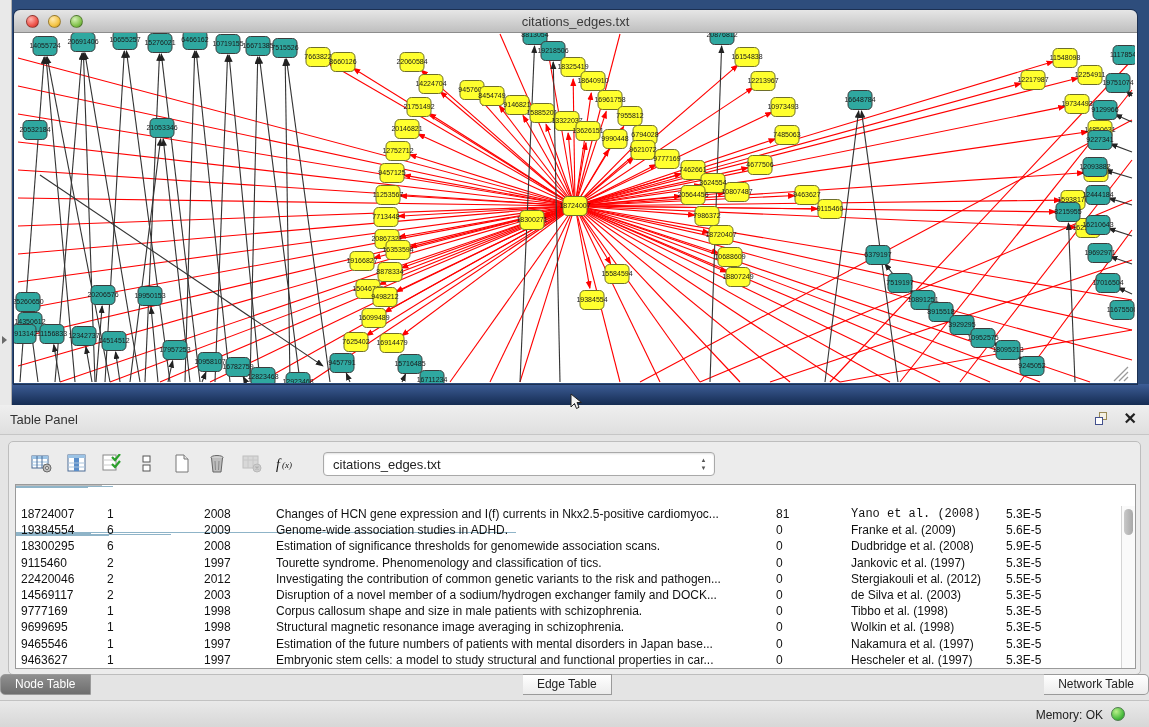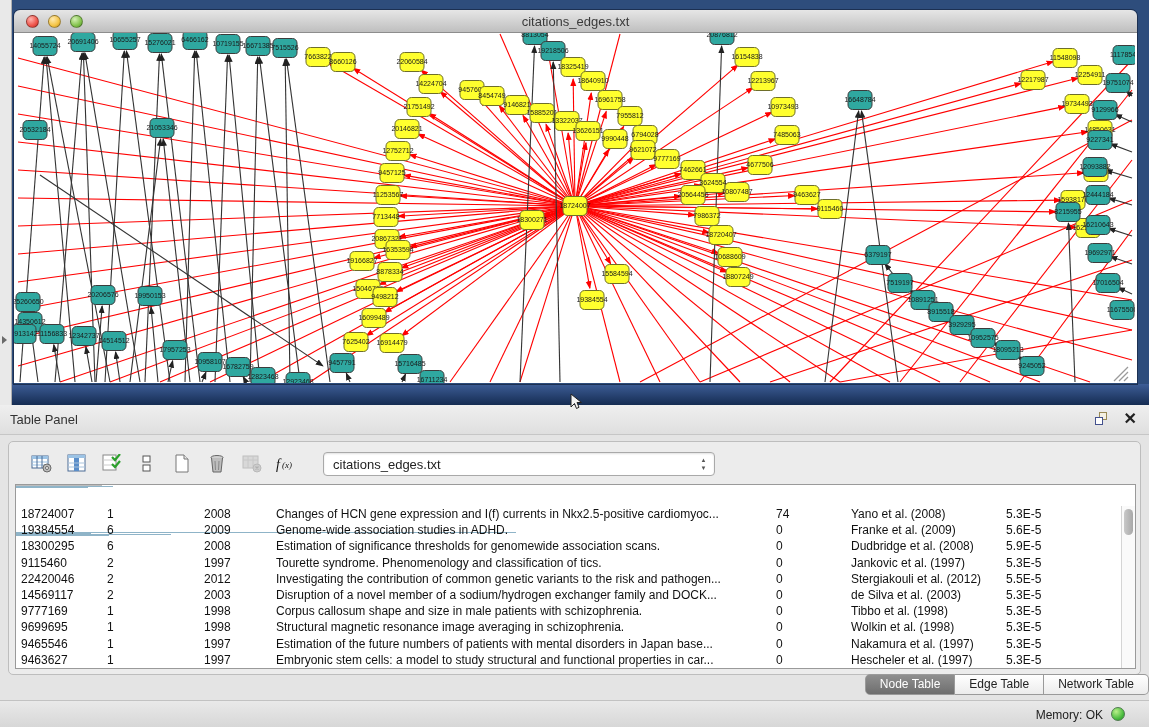--- a/index.html
+++ b/index.html
@@ -54,21 +54,21 @@
   .th.first { background:#e7e7e7; border-right:1px solid #bdbdbd; border-bottom:1px solid #bdbdbd; }
   .th.filler { background:#fff; border-right:none; border-bottom:none; flex:1; }
   .sort-tri { display:inline-block; font-size:9px; color:#1d4f72; margin-right:3px; transform:translateY(-1px); }
   .tbody { position:absolute; left:0; top:21px; right:14px; bottom:0; overflow:hidden; }
   .trow { display:flex; height:16.2px; align-items:center; }
   .td { font-size:12px; color:#111; white-space:nowrap; overflow:hidden; padding-left:5px; }
   .vscroll { position:absolute; right:0; top:21px; width:14px; bottom:0; background:#fafafa; border-left:1px solid #d5d5d5; }
   .vthumb { position:absolute; left:2px; top:3px; width:9px; height:26px; border-radius:5px;
     background:linear-gradient(90deg,#c9c9c9,#a8a8a8); }
 
-  .tabs { position:absolute; left:0; top:269px; width:1149px; display:flex; justify-content:flex-end; }
+  .tabs { position:absolute; left:0; top:269px; width:1149px; display:flex; justify-content:space-between; }
   .seg { height:21px; font-size:12px; line-height:19px; padding:0 14px; border:1px solid #9a9a9a; border-left:none;
     background:linear-gradient(#ffffff,#ececec); color:#222; }
   .seg.first { border-left:1px solid #9a9a9a; border-radius:5px 0 0 5px; }
   .seg.last { border-radius:0 5px 5px 0; }
   .seg.selected { background:linear-gradient(#8f8f8f,#6e6e6e); color:#fff; }
 
   .statusbar { position:absolute; left:0; top:295px; width:1149px; height:27px;
     background:linear-gradient(#e9e9e9,#d7d7d7); border-top:1px solid #c2c2c2; }
   .mem-label { position:absolute; right:46px; top:7px; font-size:12px; color:#222; }
   .mem-dot { position:absolute; right:24px; top:6px; width:14px; height:14px; border-radius:50%;
@@ -825,22 +825,22 @@
             <div class="th" style="width: 155px;"><span>short</span></div>
             <div class="th" style="width: 93px;"><span>pagerank</span></div>
             <div class="th filler"></div>
           </div>
         <div class="tbody" id="tbody">
             <div class="trow">
               <div class="td" style="width: 86px;">18724007</div>
               <div class="td" style="width: 97px;">1</div>
               <div class="td" style="width: 72px;">2008</div>
               <div class="td" style="width: 500px;">Changes of HCN gene expression and I(f) currents in Nkx2.5-positive cardiomyoc...</div>
-              <div class="td" style="width: 75px;">74</div>
-              <div class="td" style="width: 155px;">Yano et al. (2008)</div>
+              <div class="td" style="width: 75px;">81</div>
+              <div class="td" style="width: 155px; font-family: Liberation Mono, monospace;">Yano et al. (2008)</div>
               <div class="td" style="width: 93px;">5.3E-5</div>
             </div>
             <div class="trow">
               <div class="td" style="width: 86px;">19384554</div>
               <div class="td" style="width: 97px;">6</div>
               <div class="td" style="width: 72px;">2009</div>
               <div class="td" style="width: 500px;">Genome-wide association studies in ADHD.</div>
               <div class="td" style="width: 75px;">0</div>
               <div class="td" style="width: 155px;">Franke et al. (2009)</div>
               <div class="td" style="width: 93px;">5.6E-5</div>

